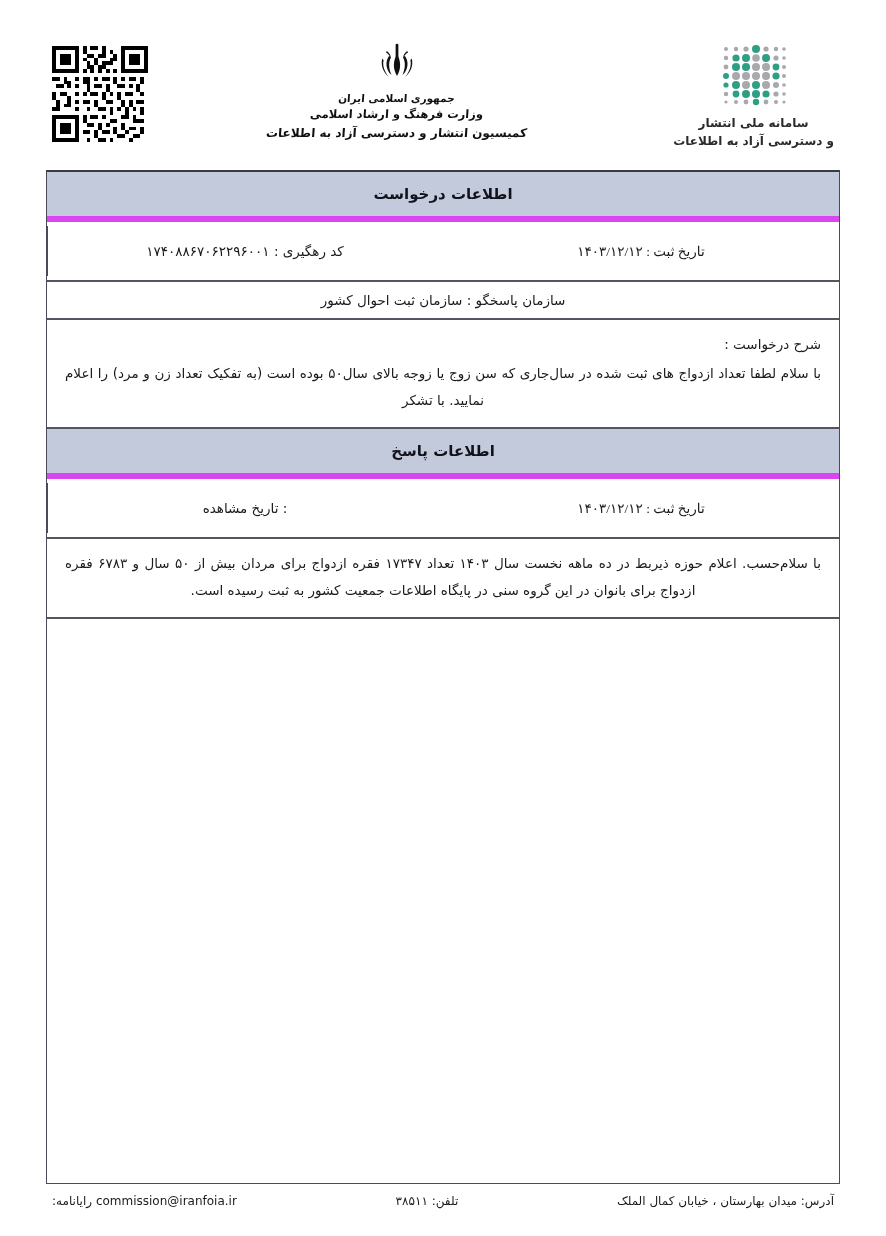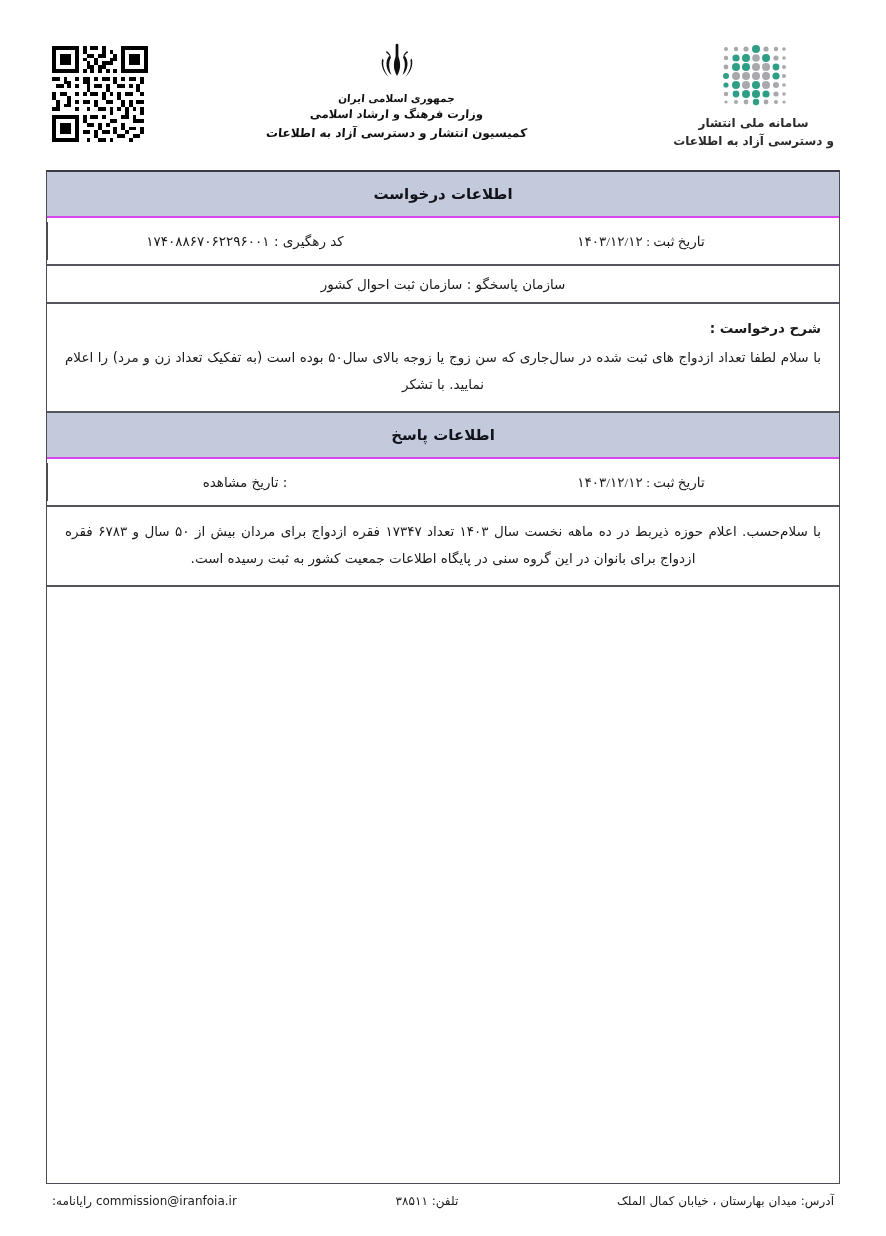--- a/index.html
+++ b/index.html
@@ -109,21 +109,21 @@
     border: 1px solid #4b4b55;
     border-top: 2px solid #3a3a44;
     box-sizing: border-box;
     display: flex;
     flex-direction: column;
     background: #fff;
   }
 
   .section-head {
     background: #c2cadc;
-    border-bottom: 2px solid #d946ef;
+    border-bottom: 6px solid #d946ef;
     height: 44px;
     line-height: 44px;
     text-align: center;
     font-size: 15px;
     font-weight: 700;
     color: #12121a;
   }
 
   .row {
     border-bottom: 1px solid #7d7d87;
@@ -139,21 +139,21 @@
   .cell-right {
     flex: 1 1 50%;
     text-align: center;
     padding: 11px 10px;
     box-sizing: border-box;
     font-family: Liberation Serif, serif;
   }
   .cell-left {
     flex: 1 1 50%;
     text-align: center;
-    padding: 15px 10px;
+    padding: 21px 10px;
     box-sizing: border-box;
     border-left: 1px solid #4b4b55;
   }
   
   .row.split .cell-left {
     border-left: none;
     position: relative;
   }
   .row.split .cell-left::after {
     content: "";
@@ -171,21 +171,21 @@
   }
 
   .desc-block {
     border-bottom: 2px solid #55555f;
     padding: 11px 18px 13px 18px;
     font-size: 13.5px;
     line-height: 2.0;
   }
   .desc-label {
     text-align: right;
-    font-weight: 700;
+    font-weight: 400;
     margin-bottom: 2px;
   }
   .desc-body {
     text-align: justify;
     text-align-last: center;
   }
 
   .filler {
     flex: 1 1 auto;
     background: #fff;

